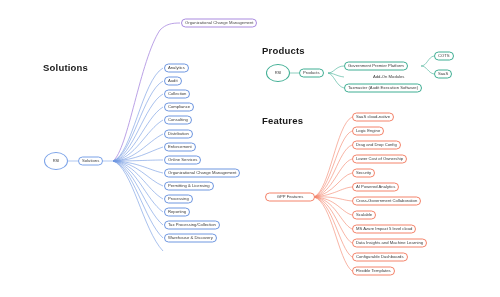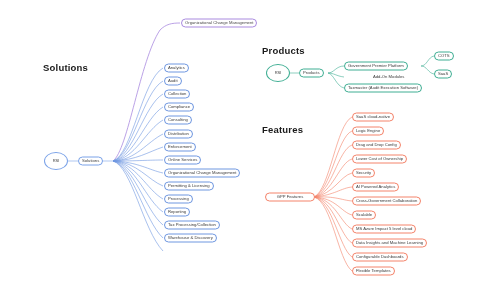--- a/index.html
+++ b/index.html
@@ -153,21 +153,21 @@
 
   <div class="node prod" style="left:344px; top:66px;">Government Premier Platform</div>
 
   <div class="node plain" style="left:370px; top:77px;">Add-On Modules</div>
 
   <div class="node prod" style="left:344px; top:88px;">Taxmaster (Audit Execution Software)</div>
 
   <div class="node prod" style="left:434px; top:56px;">COTS</div>
   <div class="node prod" style="left:434px; top:74px;">SaaS</div>
 
-  <div class="section-heading" style="left:262px; top:124px;">Features</div>
+  <div class="section-heading" style="left:262px; top:115px;">Features</div>
 
   <div class="node feat" style="left:265px; top:197px; width:50px; border-radius:14px;">GPP Features</div>
 
   <div class="node feat" style="left:352px; top:117px;">SaaS cloud-native</div>
   <div class="node feat" style="left:352px; top:131px;">Logic Engine</div>
   <div class="node feat" style="left:352px; top:145px;">Drag and Drop Config</div>
   <div class="node feat" style="left:352px; top:159px;">Lower Cost of Ownership</div>
   <div class="node feat" style="left:352px; top:173px;">Security</div>
   <div class="node feat" style="left:352px; top:187px;">AI Powered Analytics</div>
   <div class="node feat" style="left:352px; top:201px;">Cross-Government Collaboration</div>

